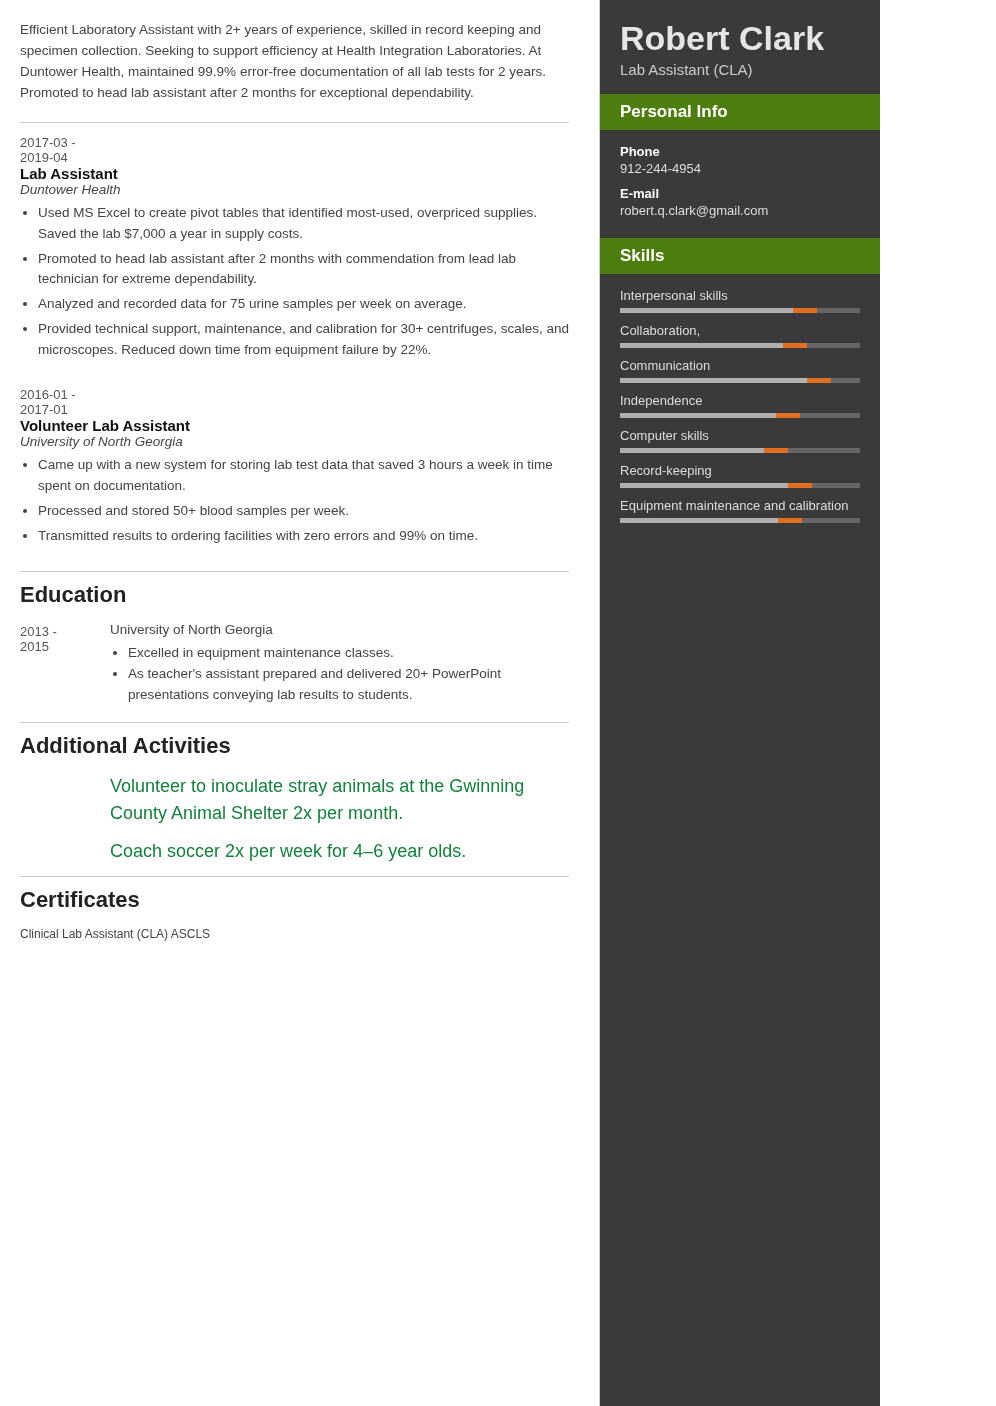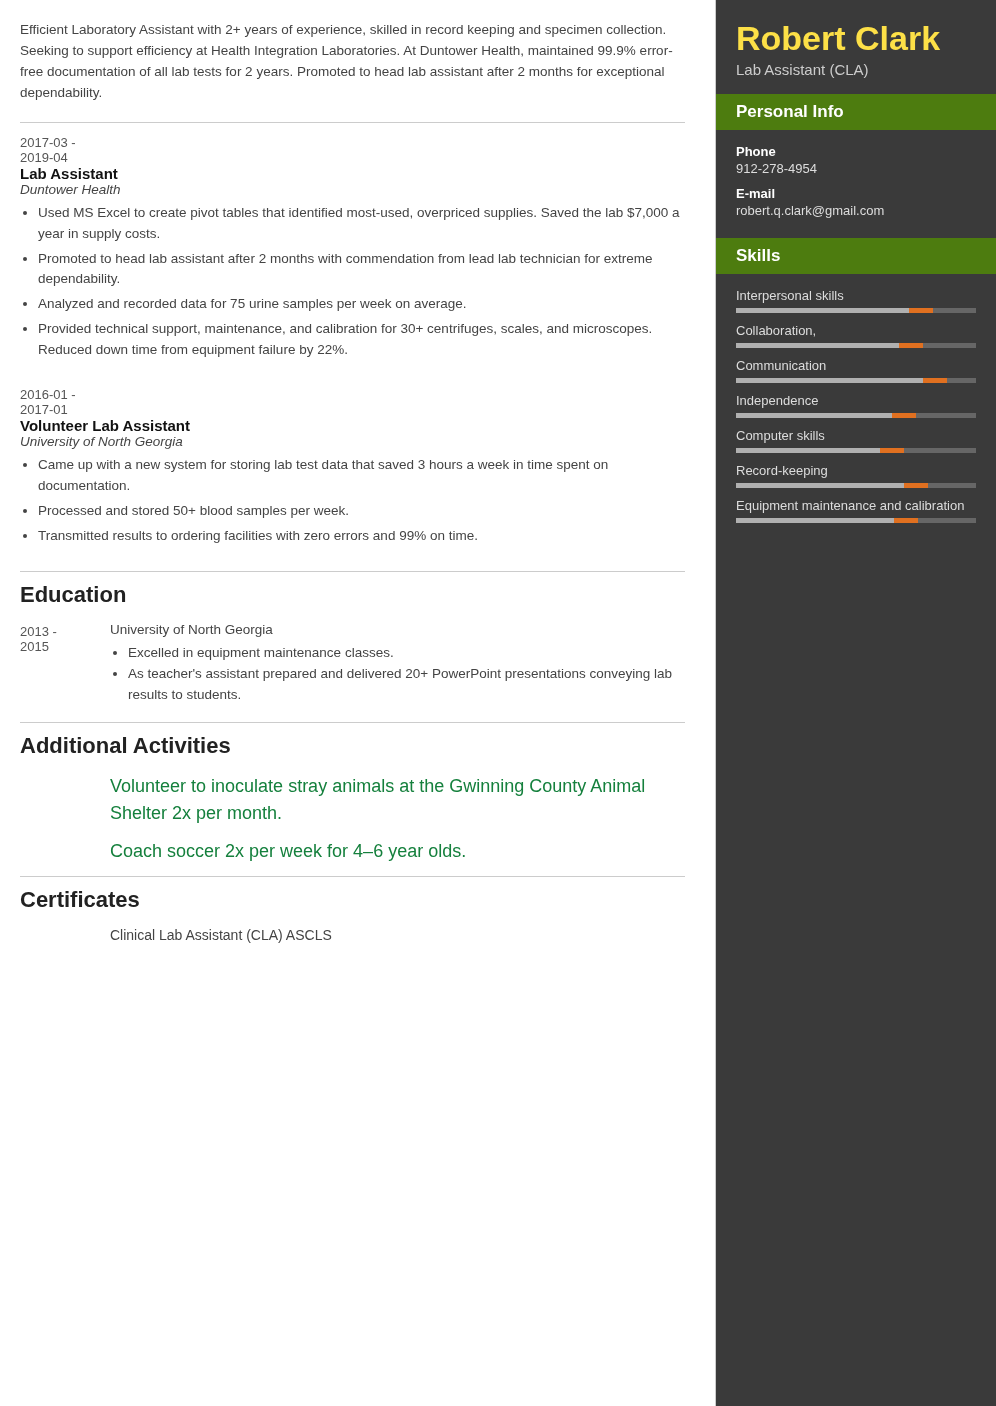--- a/index.html
+++ b/index.html
@@ -6,21 +6,21 @@
     body {
       font-family: Arial, sans-serif;
       font-size: 14px;
       color: #333;
       background: #fff;
       width: 996px;
       min-height: 1406px;
     }
     .resume-container {
       display: flex;
-      width: 996px;
+      width: 880px;
       min-height: 1406px;
     }
     
     .left-col {
       flex: 1;
       padding: 20px 30px 20px 20px;
       border-right: 1px solid #ccc;
     }
     .summary-text {
       font-size: 13.5px;
@@ -114,40 +114,39 @@
       margin-left: 90px;
     }
     .activity-para {
       font-size: 18px;
       line-height: 1.55;
       color: #15803d;
       margin-bottom: 10px;
     }
     
     .cert-content {
-      margin-left: 90px;
-      font-size: 14px;
+      font-size: 12px;
       color: #444;
     }
     
     .right-col {
       width: 280px;
       min-width: 280px;
       background: #3a3a3a;
       color: #fff;
       padding: 0;
     }
     .name-section {
       padding: 20px 20px 16px 20px;
       background: #3a3a3a;
     }
     .candidate-name {
       font-size: 34px;
       font-weight: bold;
-      color: #fde047;
+      color: #e5e5e5;
       line-height: 1.1;
       margin-bottom: 4px;
     }
     .candidate-title {
       font-size: 15px;
       color: #ccc;
     }
     .right-section-title {
       background: #4d7c0f;
       color: #fff;
@@ -278,21 +277,21 @@
 
     <div class="name-section">
       <div class="candidate-name">Robert Clark</div>
       <div class="candidate-title">Lab Assistant (CLA)</div>
     </div>
 
     <div class="personal-info-section">
       <div class="right-section-title">Personal Info</div>
       <div class="info-item">
         <div class="info-label">Phone</div>
-        <div class="info-value">912-278-4954</div>
+        <div class="info-value">912-244-4954</div>
       </div>
       <div class="info-item">
         <div class="info-label">E-mail</div>
         <div class="info-value">robert.q.clark@gmail.com</div>
       </div>
     </div>
 
     <div class="skills-section">
       <div class="right-section-title">Skills</div>
       <div id="skills-list">

